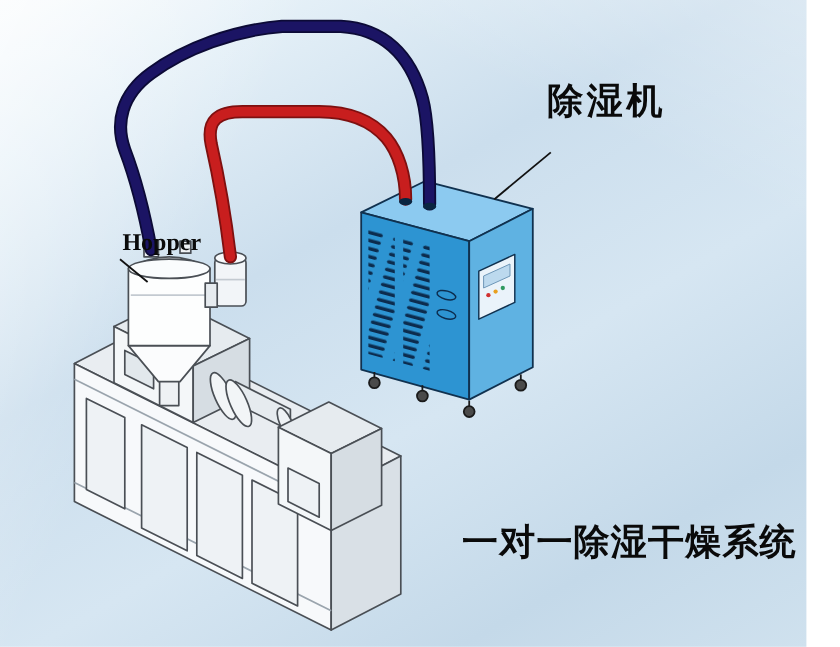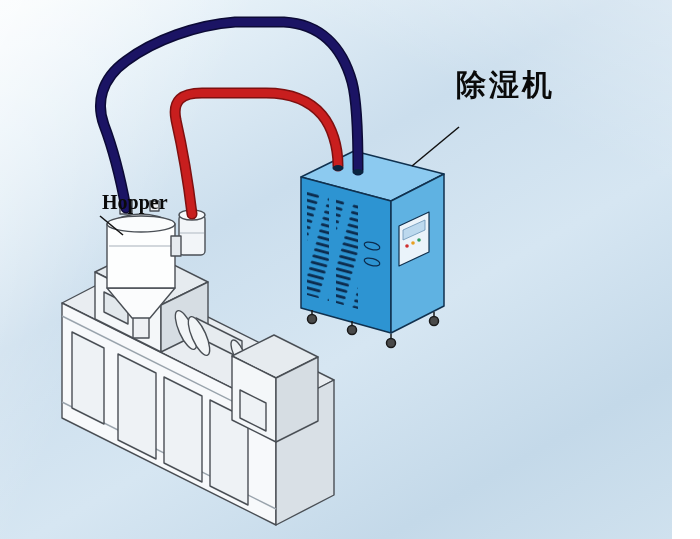--- a/index.html
+++ b/index.html
@@ -113,13 +113,14 @@
       <ellipse cx="338" cy="168" rx="5.5" ry="3" fill="#0a2540"></ellipse>
       <ellipse cx="358" cy="172" rx="5.5" ry="3" fill="#0a2540"></ellipse>
     </g>
 
     <line x1="459" y1="127" x2="412" y2="166" stroke="#111111" stroke-width="1.5"></line>
     <line x1="100" y1="216" x2="123" y2="235" stroke="#111111" stroke-width="1.5"></line>
   </svg>
 
   <div class="txt cn lbl-dehum-cn">除湿机</div>
   <div class="txt en lbl-hopper-en">Hopper</div>
+  <div class="txt cn lbl-sys-cn">一对一除湿干燥系统</div>
 </div>
 
 </body></html>

